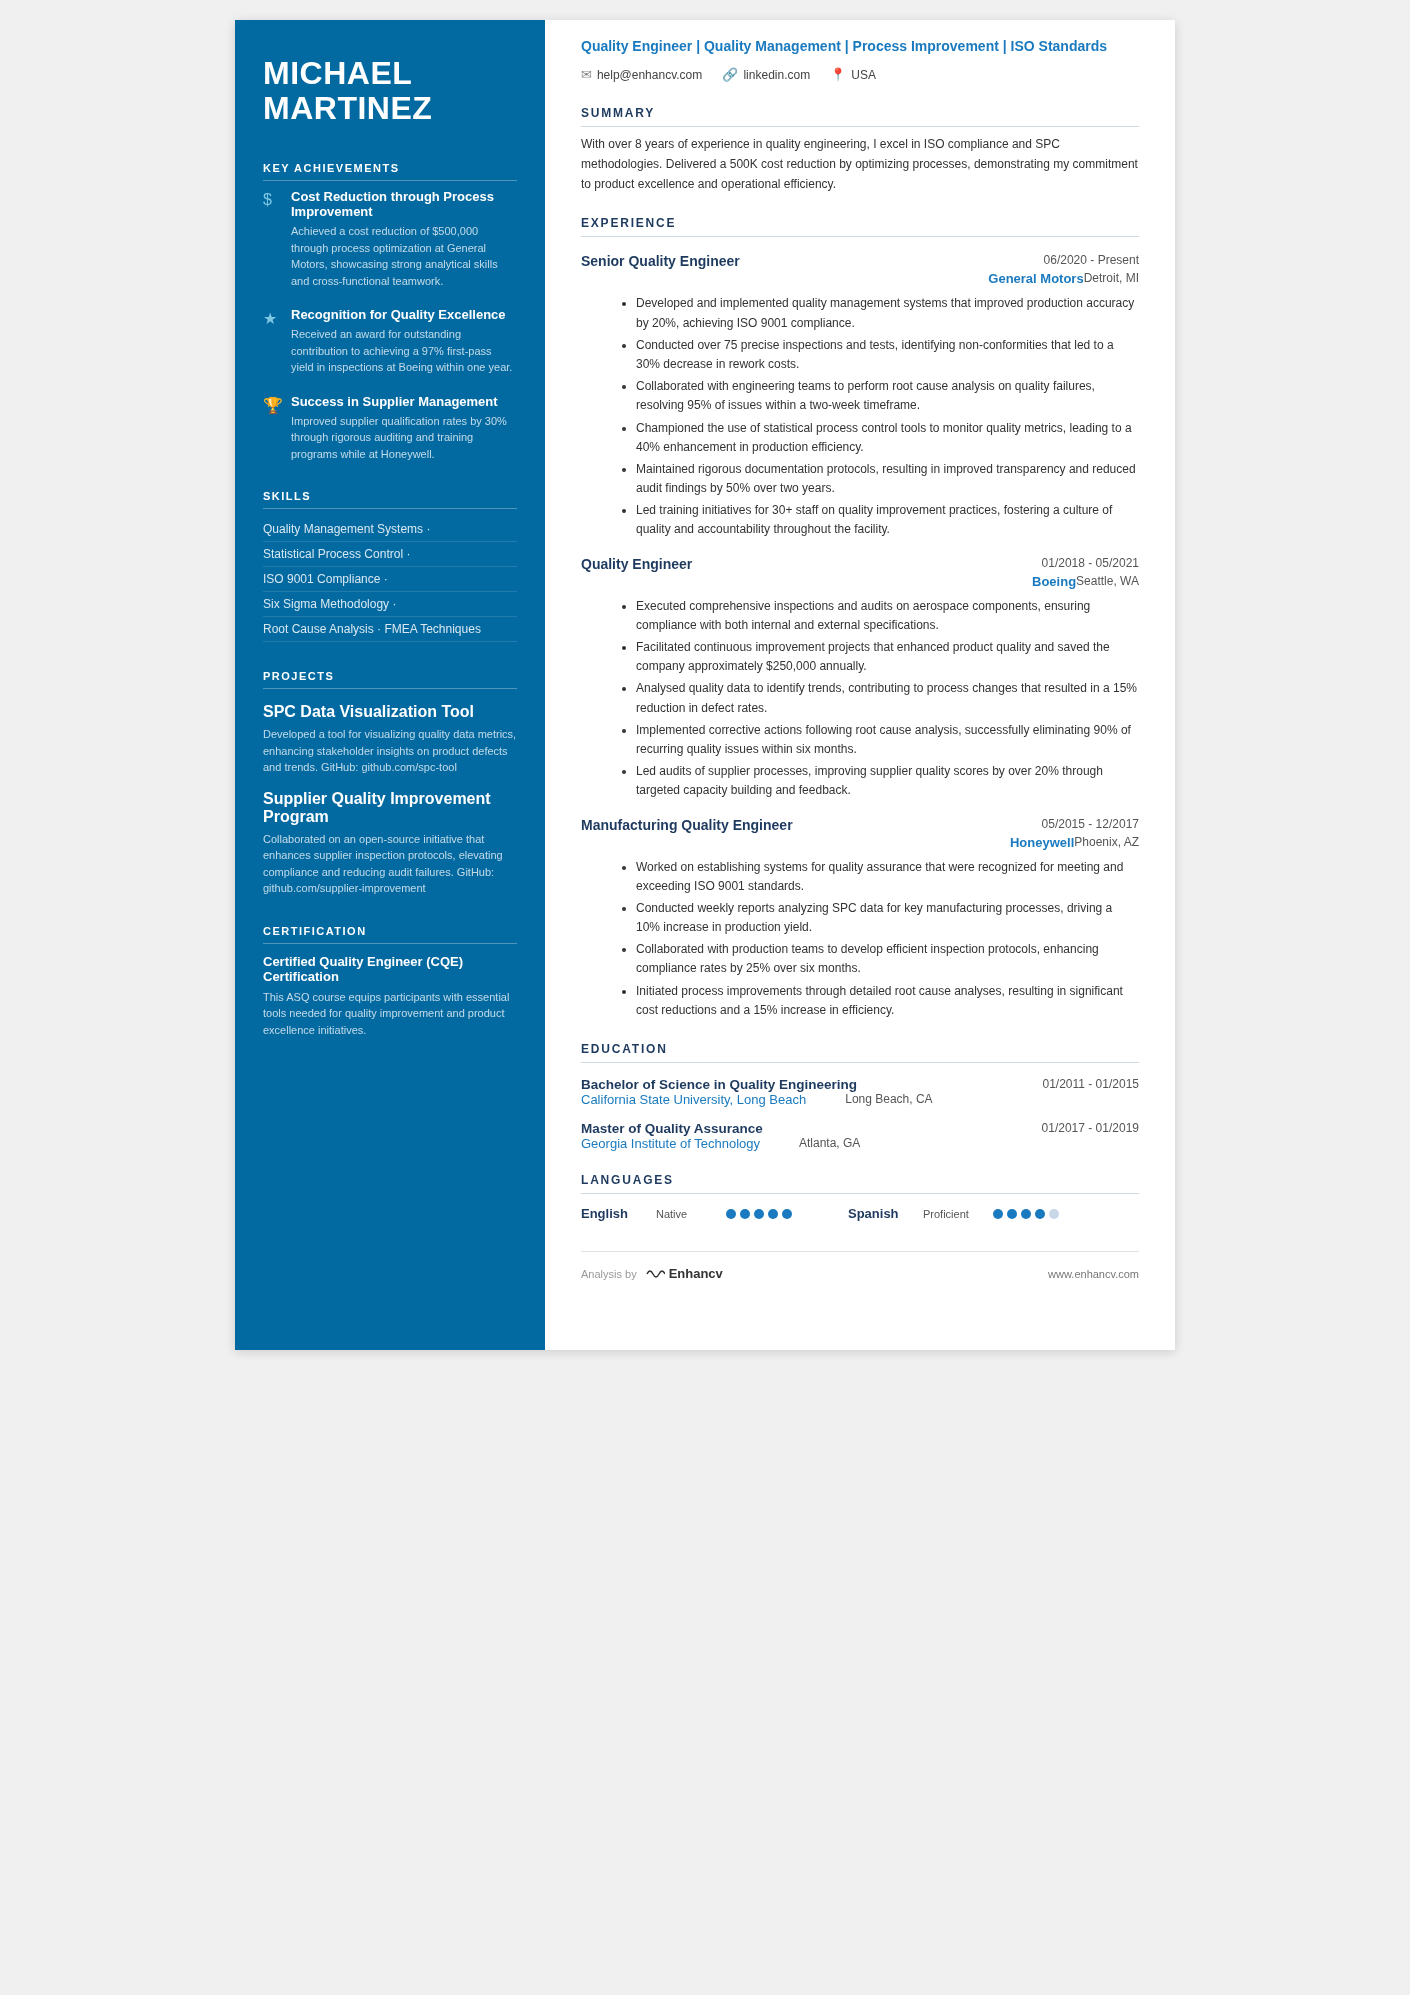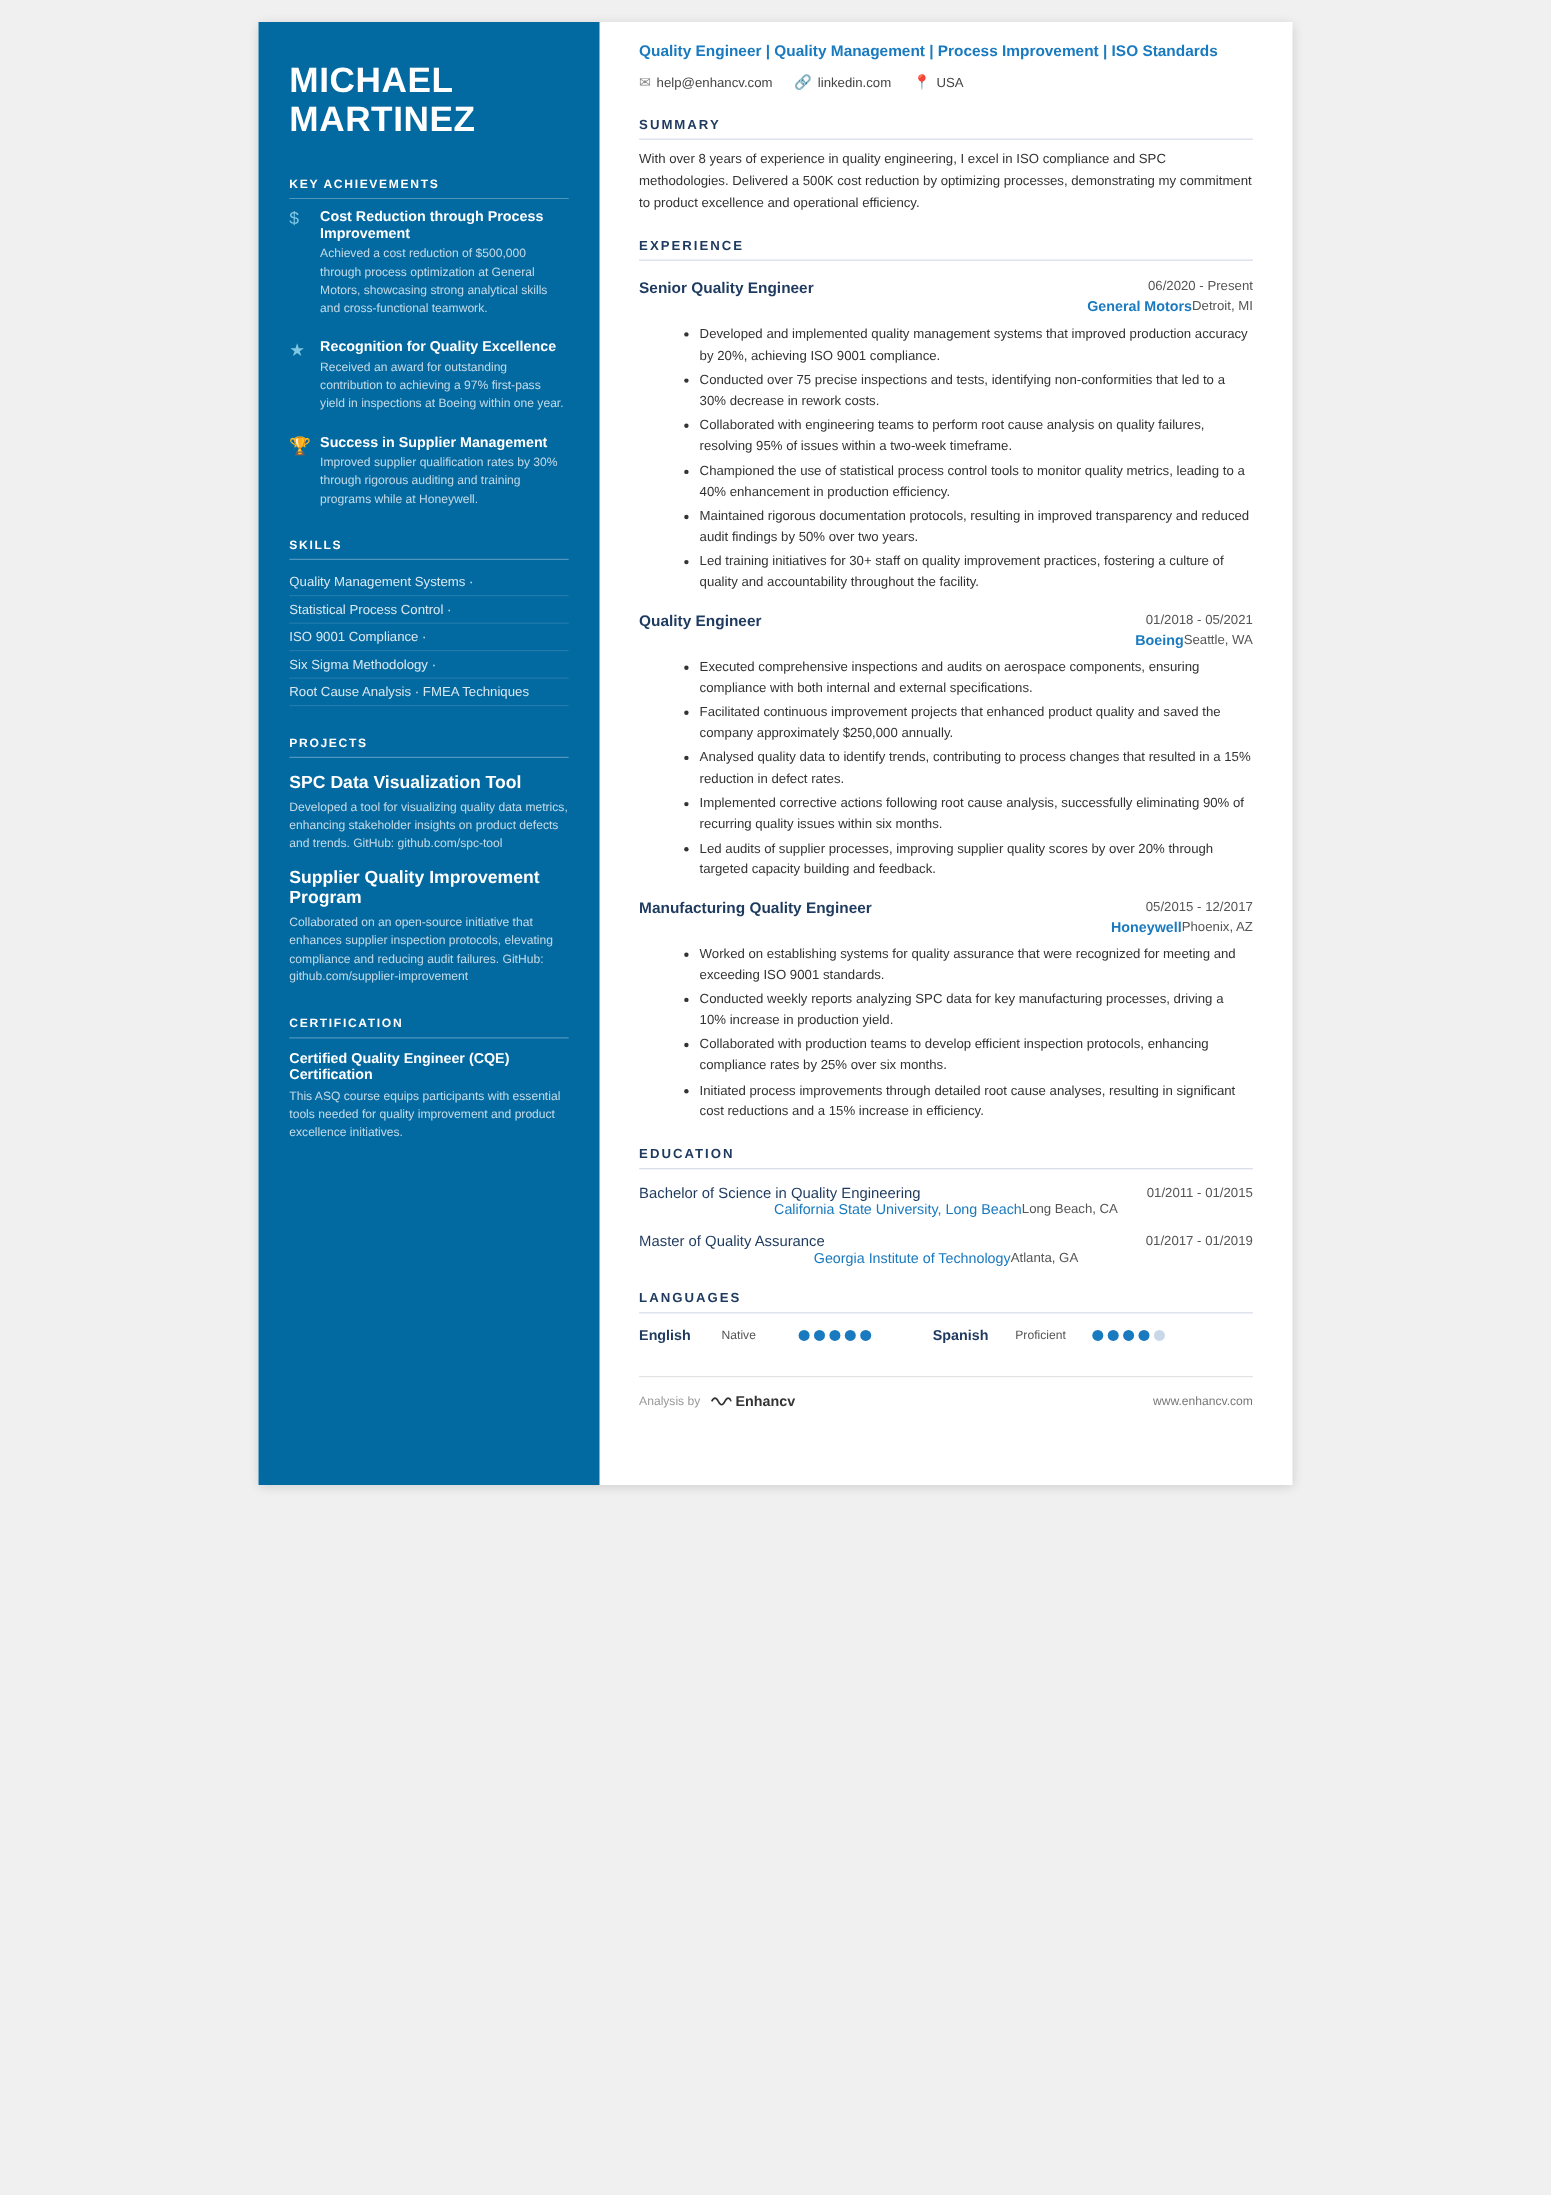--- a/index.html
+++ b/index.html
@@ -185,30 +185,31 @@
       margin-bottom: 3px;
       margin-left: 37px;
     }
     .edu-header {
       display: flex;
       justify-content: space-between;
       margin-top: 14px;
     }
     .edu-degree {
       font-size: 13.5px;
-      font-weight: 400;
+      font-weight: 700;
       color: #1e3a5f;
     }
     .edu-date {
       font-size: 12px;
       color: #555;
     }
     .edu-school-row {
       display: flex;
-      justify-content: center;
+      justify-content: flex-start;
+      gap: 39px;
     }
     .edu-school {
       font-size: 13px;
       font-weight: 500;
       color: #1a7abf;
     }
     .edu-location {
       font-size: 12px;
       color: #555;
     }

